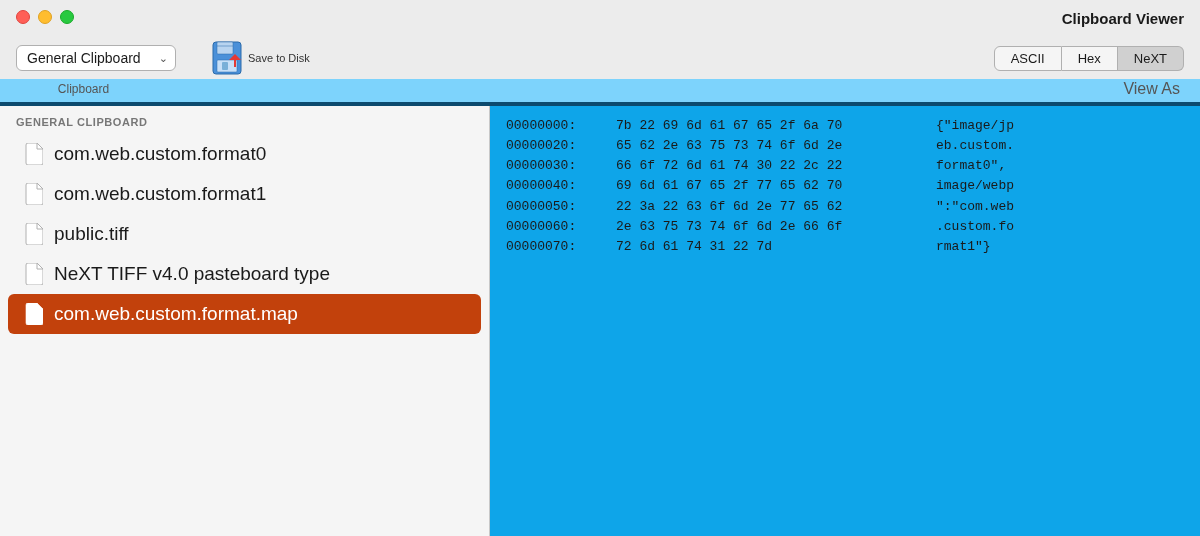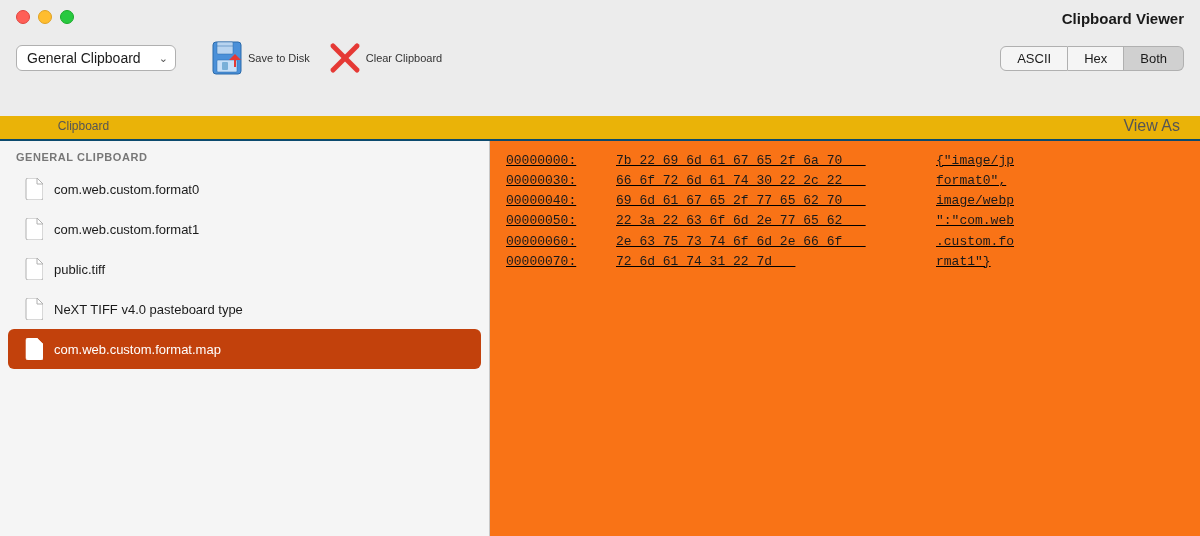--- a/index.html
+++ b/index.html
@@ -163,36 +163,35 @@
       flex-shrink: 0;
       display: flex;
       align-items: center;
       justify-content: center;
     }
     .file-icon svg {
       width: 18px;
       height: 22px;
     }
     .sidebar-item-label {
-      font-size: 13px;
+      font-size: 19px;
       color: #1a1a1a;
     }
     .sidebar-item.selected .sidebar-item-label {
       color: white;
     }
 
     
     .hex-view {
       flex: 1;
-      background: #f97316;
+      background: #0ea5e9;
       overflow-y: auto;
       padding: 10px 16px;
       font-family: "Courier New", Courier, monospace;
       font-size: 13px;
-      text-decoration: underline;
     }
     .hex-view-inner {
       display: flex;
       flex-direction: column;
       gap: 0;
     }
     .hex-row {
       display: flex;
       gap: 0;
       line-height: 1.55;
@@ -253,43 +252,33 @@
 
         <line x1="8" y1="6" x2="24" y2="6" stroke="#2a6aaa" stroke-width="0.5"></line>
 
         <polygon points="26,14 32,20 20,20" fill="#e53935"></polygon>
         <rect x="25" y="20" width="2" height="7" fill="#e53935"></rect>
       </svg>
     </div>
     <span class="toolbar-btn-label">Save to Disk</span>
   </button>
 
-  <button class="toolbar-btn">
-    <div class="clear-icon-img">
-
-      <svg width="36" height="36" viewBox="0 0 36 36">
-        <line x1="6" y1="6" x2="30" y2="30" stroke="#e53935" stroke-width="5" stroke-linecap="round"></line>
-        <line x1="30" y1="6" x2="6" y2="30" stroke="#e53935" stroke-width="5" stroke-linecap="round"></line>
-      </svg>
-    </div>
-    <span class="toolbar-btn-label">Clear Clipboard</span>
-  </button>
 
   <div style="flex:1;"></div>
 
   <div style="display:flex; flex-direction:column; align-items:flex-end; gap:2px;">
     <div class="view-as-group">
       <button class="view-as-btn">ASCII</button>
       <button class="view-as-btn">Hex</button>
-      <button class="view-as-btn active">Both</button>
+      <button class="view-as-btn active">NeXT</button>
     </div>
   </div>
 </div>
 
-<div style="display:flex; align-items:center; padding: 1px 16px 4px; background:#eab308; border-bottom:2px solid #0c4a6e; flex-shrink:0;margin-top:37px;">
+<div style="display:flex; align-items:center; padding: 1px 16px 4px; background:#7dd3fc; border-bottom:4px solid #0c4a6e; flex-shrink:0;">
   <span style="font-size:12px; color:#555; min-width:135px; text-align:center;">Clipboard</span>
   <div style="flex:1;"></div>
   <span style="font-size:16px; color:#555; margin-right:4px;text-align:right;">View As</span>
 </div>
 
 <div class="main-content">
 
   <div class="sidebar">
     <div class="sidebar-section-header">GENERAL CLIPBOARD</div>
 
@@ -346,20 +335,25 @@
   </div>
 
   <div class="hex-view">
     <div class="hex-view-inner" id="hex-rows">
     <div class="hex-row">
       <span class="hex-addr">00000000: </span>
       <span class="hex-bytes">7b 22 69 6d 61 67 65 2f 6a 70&nbsp;&nbsp;&nbsp;</span>
       <span class="hex-ascii">{"image/jp</span>
     </div>
         <div class="hex-row">
+      <span class="hex-addr">00000020: </span>
+      <span class="hex-bytes">65 62 2e 63 75 73 74 6f 6d 2e&nbsp;&nbsp;&nbsp;</span>
+      <span class="hex-ascii">eb.custom.</span>
+    </div>
+        <div class="hex-row">
       <span class="hex-addr">00000030: </span>
       <span class="hex-bytes">66 6f 72 6d 61 74 30 22 2c 22&nbsp;&nbsp;&nbsp;</span>
       <span class="hex-ascii">format0",</span>
     </div>
         <div class="hex-row">
       <span class="hex-addr">00000040: </span>
       <span class="hex-bytes">69 6d 61 67 65 2f 77 65 62 70&nbsp;&nbsp;&nbsp;</span>
       <span class="hex-ascii">image/webp</span>
     </div>
         <div class="hex-row">

